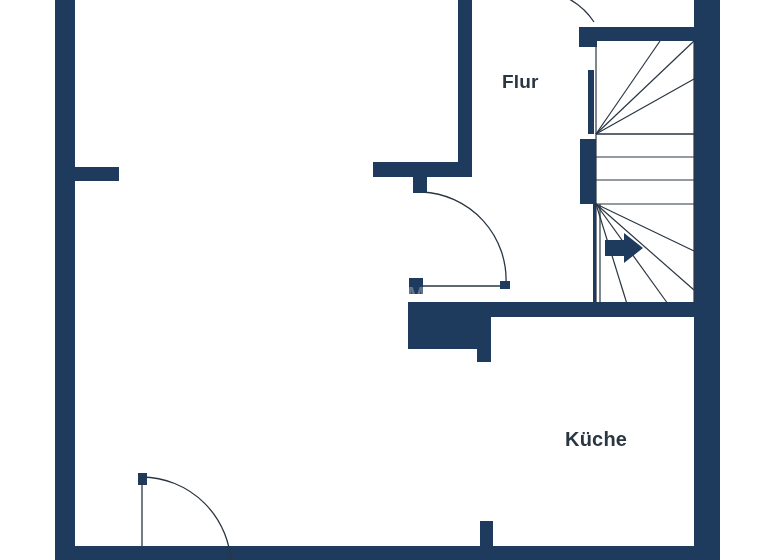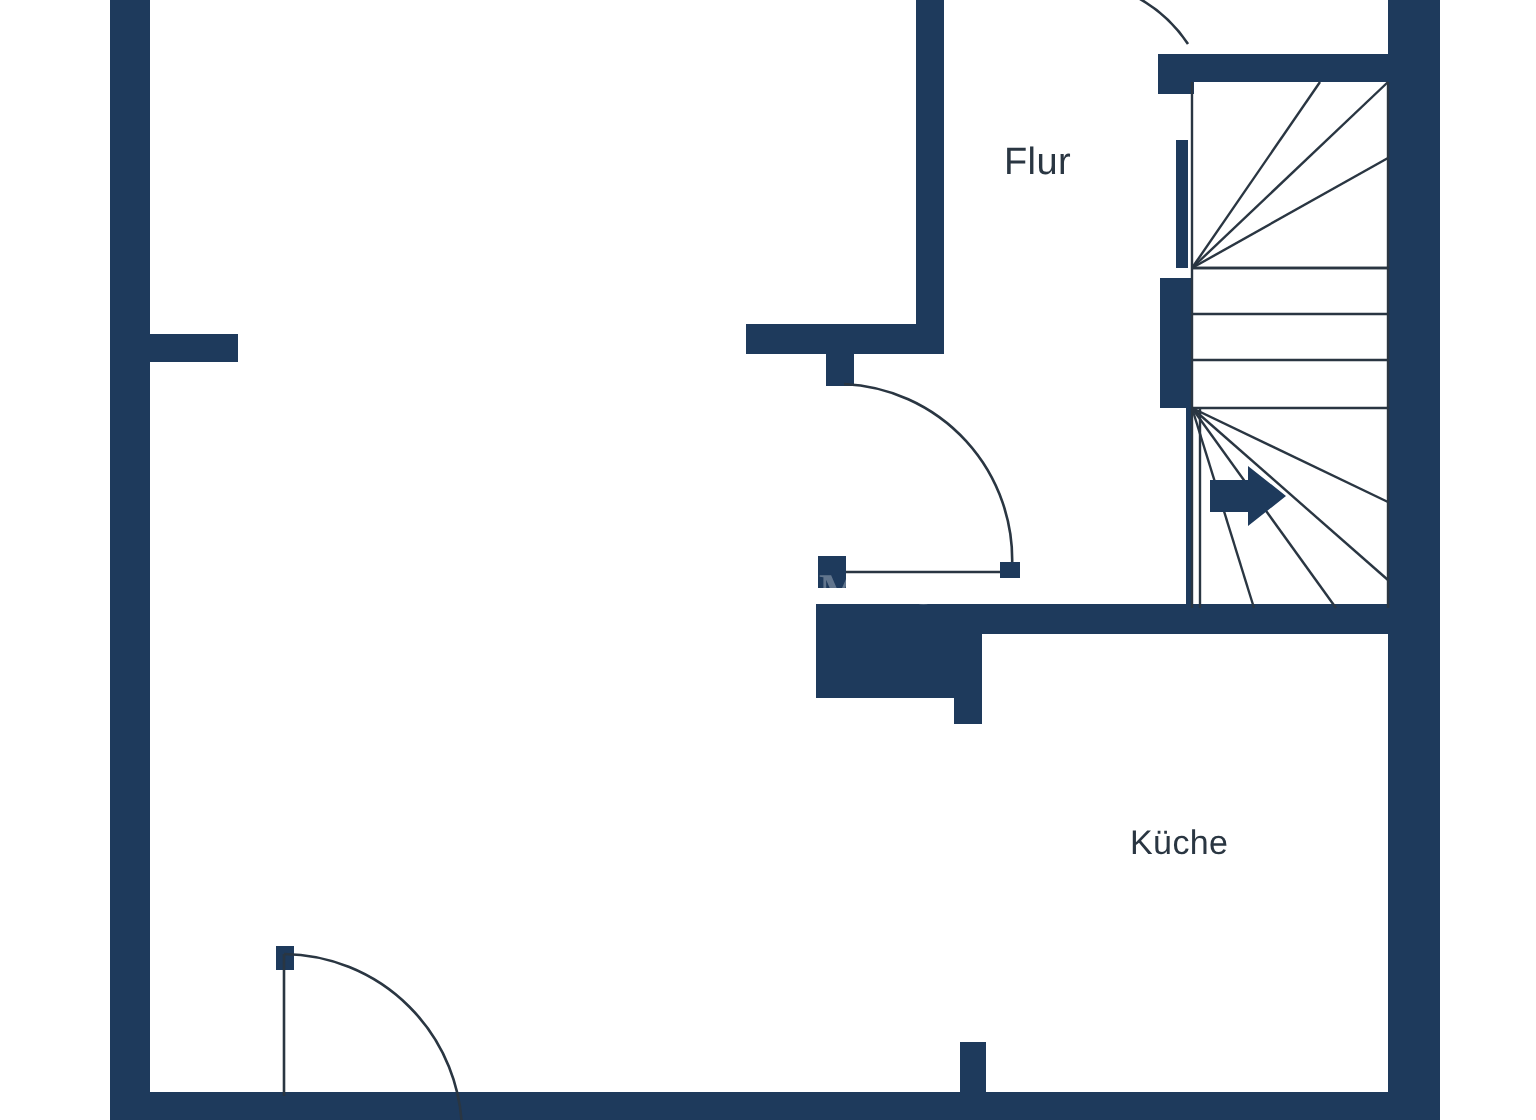--- a/index.html
+++ b/index.html
@@ -22,48 +22,48 @@
     position: absolute;
     left: 0;
     top: 0;
     width: 768px;
     height: 560px;
     display: block;
   }
   .room-label {
     position: absolute;
     font-family: "Liberation Sans", sans-serif;
-    font-weight: normal;
+    font-weight: bold;
     color: #2a3642;
     white-space: nowrap;
     letter-spacing: 0.2px;
     user-select: none;
   }
   #label-wohnzimmer {
     left: 180px;
     top: 200px;
     font-size: 19px;
   }
   #label-flur {
     left: 502px;
     top: 71px;
     font-size: 19px;
   }
   #label-kueche {
     left: 565px;
-    top: 412px;
-    font-size: 17px;
+    top: 428px;
+    font-size: 20px;
   }
   #watermark {
     position: absolute;
     left: 400px;
     top: 282px;
     font-size: 22px;
     font-weight: bold;
-    font-family: Liberation Serif, serif;
+    font-family: Liberation Sans, sans-serif;
     color: rgba(255,255,255,0.30);
     letter-spacing: 1px;
     white-space: nowrap;
     user-select: none;
     pointer-events: none;
   }
 </style>
 </head>
 <body>
 

